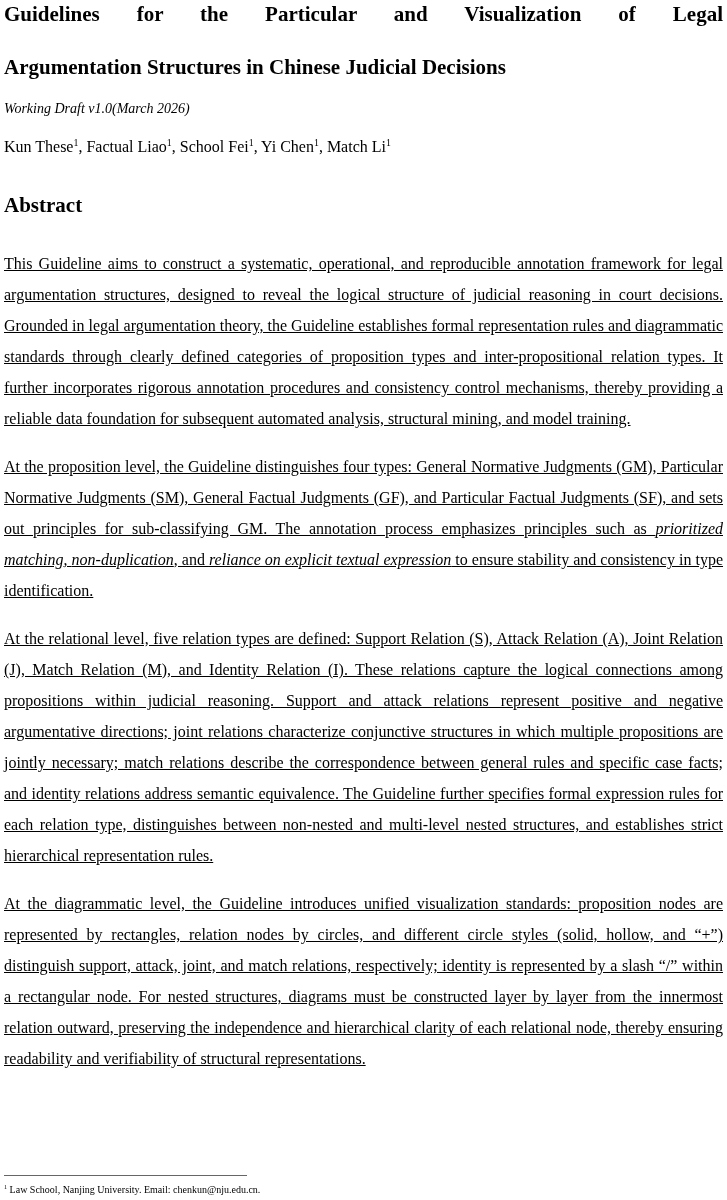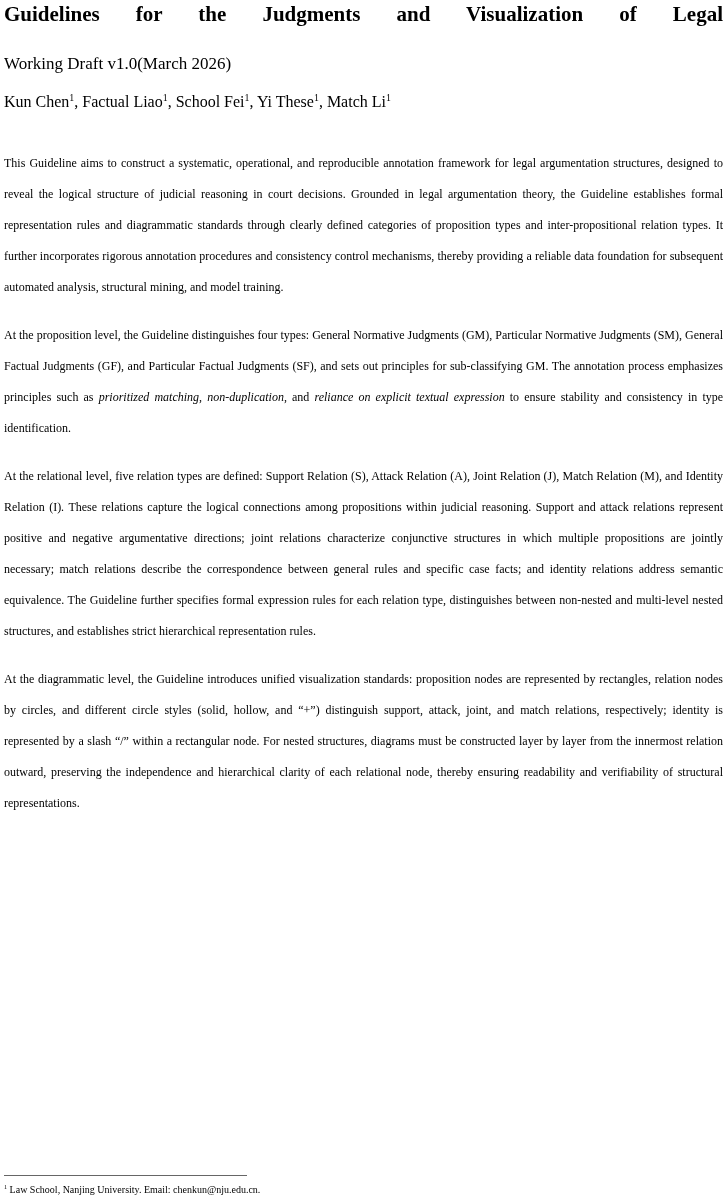--- a/index.html
+++ b/index.html
@@ -10,32 +10,33 @@
     color:#000000;
     position:relative;
     overflow:hidden;
   }
   .page { padding:2px 4px 0 4px; height:100%; position:relative; }
 
   .title { font-size:21px; font-weight:bold; margin-bottom:21px; }
   .title-line { display:block; line-height:24px; }
   .title-line1 { text-align:justify; text-align-last:justify; margin-bottom:29px; }
 
-  .draft { font-size:17px; line-height:18px; margin-bottom:19px; }
+  .draft { font-style:italic; font-size:14px; line-height:18px; margin-bottom:19px; }
 
   .authors { font-size:16px; line-height:20px; margin-bottom:36px; }
   .authors sup, .footnote sup { font-size:62%; vertical-align:super; line-height:0; }
 
   .abstract-heading { font-size:21px; font-weight:bold; line-height:24px; margin-bottom:31px; }
 
   p.body {
-    font-size:12px;
+    font-size:16px;
     line-height:31px;
     text-align:justify;
     margin-bottom:17px;
+    text-decoration:underline;
   }
   p.body em { font-style:italic; }
 
   .footnote-area {
     position:absolute;
     left:4px; right:4px; bottom:2px;
     background:#ffffff;
     padding-top:6px;
   }
   .footnote-rule {
@@ -45,27 +46,29 @@
     margin:0 0 5px 0;
   }
   .footnote { font-size:10px; line-height:17px; }
 </style>
 </head>
 <body>
 
 <div class="page">
 
   <h1 class="title">
-      <span class="title-line title-line1">Guidelines for the Judgments and Visualization of Legal</span>
+      <span class="title-line title-line1">Guidelines for the Particular and Visualization of Legal</span>
+      <span class="title-line">Argumentation Structures in Chinese Judicial Decisions</span>
     </h1>
 
   <p class="draft">Working Draft v1.0(March 2026)</p>
 
-  <p class="authors"><span>Kun Chen</span><sup>1</sup><span>, </span><span>Factual Liao</span><sup>1</sup><span>, </span><span>School Fei</span><sup>1</sup><span>, </span><span>Yi These</span><sup>1</sup><span>, </span><span>Match Li</span><sup>1</sup></p>
+  <p class="authors"><span>Kun These</span><sup>1</sup><span>, </span><span>Factual Liao</span><sup>1</sup><span>, </span><span>School Fei</span><sup>1</sup><span>, </span><span>Yi Chen</span><sup>1</sup><span>, </span><span>Match Li</span><sup>1</sup></p>
 
+  <h2 class="abstract-heading">Abstract</h2>
 
   <p class="body">This Guideline aims to construct a systematic, operational, and reproducible annotation framework for legal argumentation structures, designed to reveal the logical structure of judicial reasoning in court decisions. Grounded in legal argumentation theory, the Guideline establishes formal representation rules and diagrammatic standards through clearly defined categories of proposition types and inter-propositional relation types. It further incorporates rigorous annotation procedures and consistency control mechanisms, thereby providing a reliable data foundation for subsequent automated analysis, structural mining, and model training.</p>
 
   <p class="body"><span>At the proposition level, the Guideline distinguishes four types: General Normative Judgments (GM), Particular Normative Judgments (SM), General Factual Judgments (GF), and Particular Factual Judgments (SF), and sets out principles for sub-classifying GM. The annotation process emphasizes principles such as </span><em>prioritized matching</em><span>, </span><em>non-duplication</em><span>, and </span><em>reliance on explicit textual expression</em><span> to ensure stability and consistency in type identification.</span></p>
 
   <p class="body">At the relational level, five relation types are defined: Support Relation (S), Attack Relation (A), Joint Relation (J), Match Relation (M), and Identity Relation (I). These relations capture the logical connections among propositions within judicial reasoning. Support and attack relations represent positive and negative argumentative directions; joint relations characterize conjunctive structures in which multiple propositions are jointly necessary; match relations describe the correspondence between general rules and specific case facts; and identity relations address semantic equivalence. The Guideline further specifies formal expression rules for each relation type, distinguishes between non-nested and multi-level nested structures, and establishes strict hierarchical representation rules.</p>
 
   <p class="body">At the diagrammatic level, the Guideline introduces unified visualization standards: proposition nodes are represented by rectangles, relation nodes by circles, and different circle styles (solid, hollow, and “+”) distinguish support, attack, joint, and match relations, respectively; identity is represented by a slash “/” within a rectangular node. For nested structures, diagrams must be constructed layer by layer from the innermost relation outward, preserving the independence and hierarchical clarity of each relational node, thereby ensuring readability and verifiability of structural representations.</p>
 
   <div class="footnote-area">

